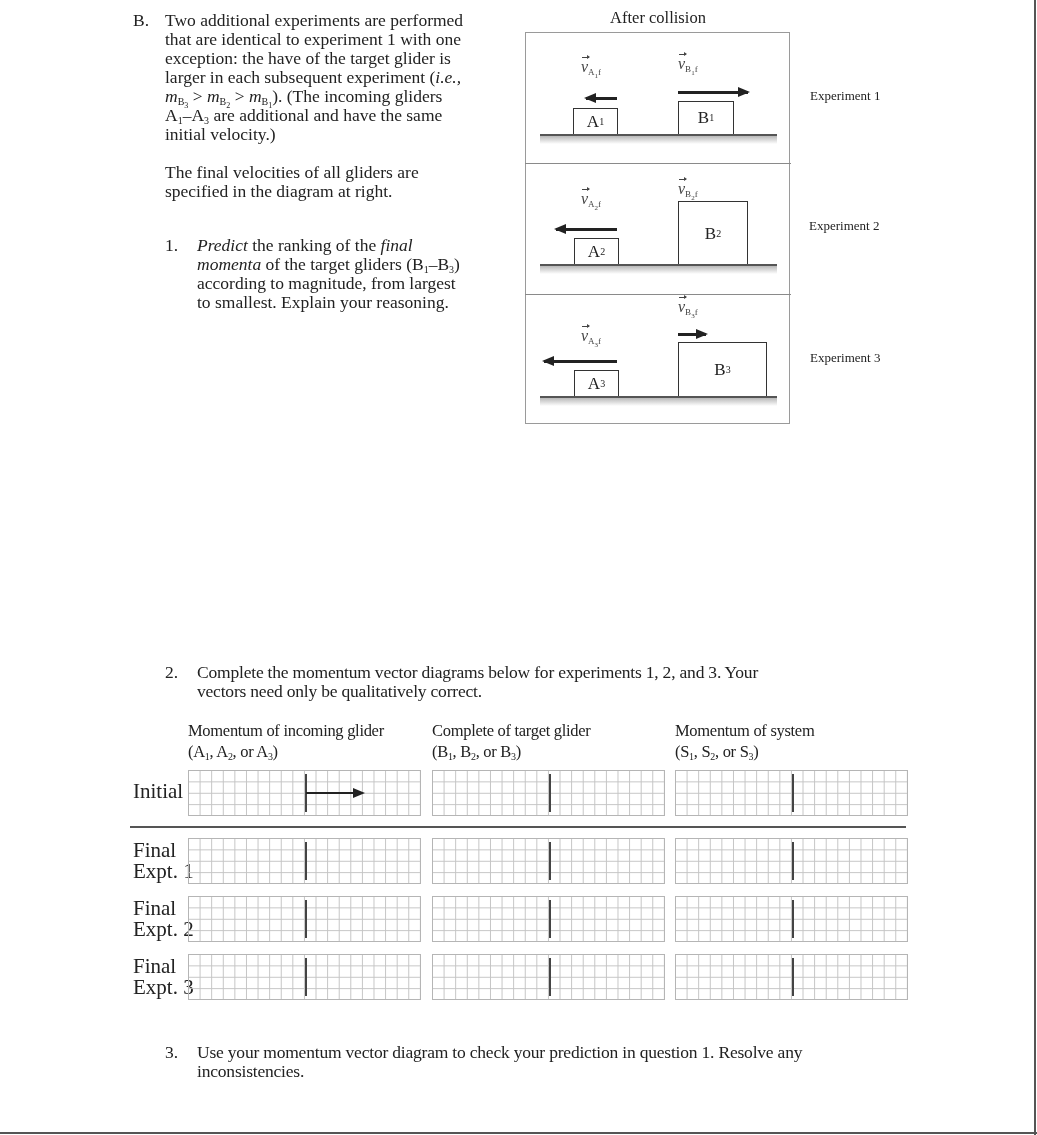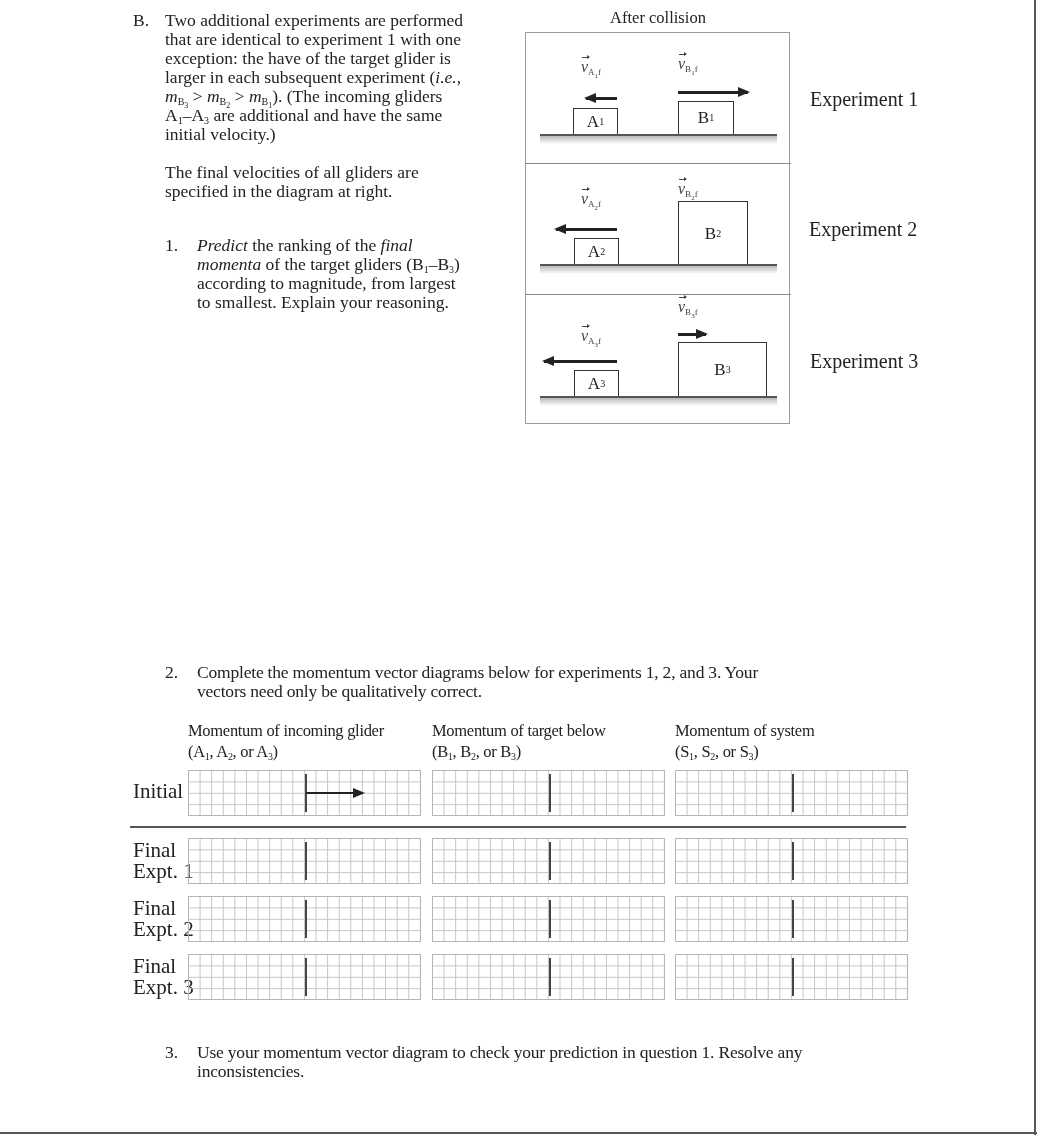--- a/index.html
+++ b/index.html
@@ -19,21 +19,21 @@
     .block { position: absolute; border: 1.5px solid #333; background: #fff; box-sizing: border-box;
       display: flex; align-items: center; justify-content: center; font-size: 17px; color: #222; }
     .vlabel { position: absolute; font-size: 16px; font-style: italic; color: #444; white-space: nowrap; }
     .vlabel .vec { position: relative; display: inline-block; }
     .vlabel .vec::before { content: ""; position: absolute; left: 1px; top: -1px; width: 7px; height: 1px; background: #444; }
     .vlabel .vec::after { content: ""; position: absolute; left: 6px; top: -3px; border-left: 3px solid #444; border-top: 2px solid transparent; border-bottom: 2px solid transparent; }
     .vlabel sub { font-style: normal; font-size: 9px; }
     .arrow { position: absolute; height: 3px; background: #222; }
     .arrow.right::after { content: ""; position: absolute; right: -2px; top: -4px; border-left: 12px solid #222; border-top: 5.5px solid transparent; border-bottom: 5.5px solid transparent; }
     .arrow.left::before { content: ""; position: absolute; left: -2px; top: -4px; border-right: 12px solid #222; border-top: 5.5px solid transparent; border-bottom: 5.5px solid transparent; }
-    .exp-label { position: absolute; font-size: 20px; color: #222; }
+    .exp-label { position: absolute; font-size: 13px; color: #222; }
 
     .grid { position: absolute; width: 233px; height: 46px; box-sizing: border-box; border: 1px solid #b5b5b5;
       background-image:
         linear-gradient(to right, #c4c4c4 1px, transparent 1px),
         linear-gradient(to bottom, #c4c4c4 1px, transparent 1px);
       background-size: 11.6px 100%, 100% 11.4px; background-position: -1px 0, 0 -1px; }
     .axis { position: absolute; left: 116px; top: 3px; width: 2px; height: 38px; background: #444; }
     .grid-arrow { position: absolute; left: 117px; top: 21px; height: 2px; background: #222; }
     .grid-arrow::after { content: ""; position: absolute; right: -3px; top: -4px; border-left: 12px solid #222; border-top: 5px solid transparent; border-bottom: 5px solid transparent; }
     .row-label { position: absolute; left: 133px; font-size: 21px; line-height: 21px; color: #222; }
@@ -104,21 +104,21 @@
 <div class="abs txt" style="left:197px; top:663px; width:720px; letter-spacing:-0.2px;">
   <div>Complete the momentum vector diagrams below for experiments 1, 2, and 3.  Your</div>
   <div>vectors need only be qualitatively correct.</div>
 </div>
 
 <div class="col-head" style="left:188px; top:720px; width:234px;">
   <div>Momentum of incoming glider</div>
   <div>(A<sub>1</sub>, A<sub>2</sub>, or A<sub>3</sub>)</div>
 </div>
 <div class="col-head" style="left:432px; top:720px; width:232px;">
-  <div>Momentum of target below</div>
+  <div>Complete of target glider</div>
   <div>(B<sub>1</sub>, B<sub>2</sub>, or B<sub>3</sub>)</div>
 </div>
 <div class="col-head" style="left:675px; top:720px; width:232px;">
   <div>Momentum of system</div>
   <div>(S<sub>1</sub>, S<sub>2</sub>, or S<sub>3</sub>)</div>
 </div>
 
 <div class="row-label" style="top:781px;">
   <div>Initial</div>
 </div>

